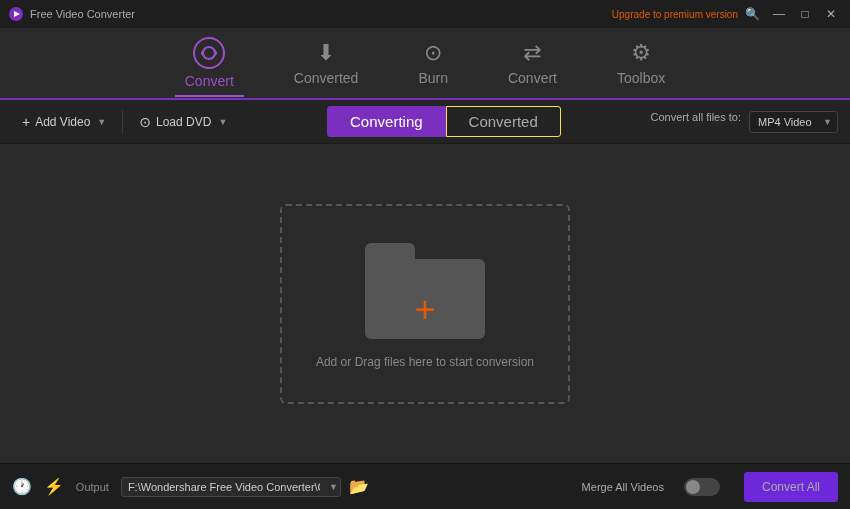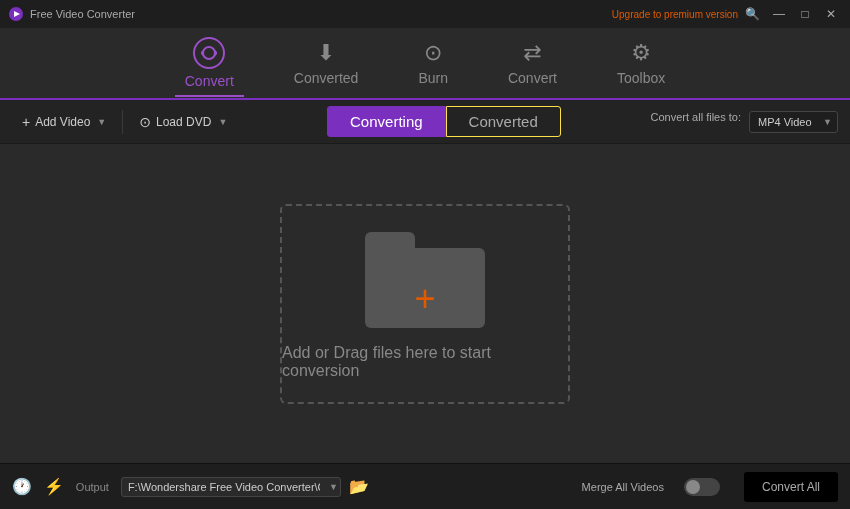--- a/index.html
+++ b/index.html
@@ -235,21 +235,21 @@
       position: absolute;
       top: 50%;
       left: 50%;
       transform: translate(-50%, -20%);
       font-size: 36px;
       color: #e05a00;
       font-weight: 300;
       line-height: 1;
     }
     #drop-label {
-      font-size: 16px;
+      font-size: 12px;
       color: #888;
     }
 
     
     #status-bar {
       height: 46px;
       background: #1e1e1e;
       display: flex;
       align-items: center;
       padding: 0 12px;
@@ -312,21 +312,21 @@
       width: 14px;
       height: 14px;
       background: #888;
       border-radius: 50%;
       position: absolute;
       top: 2px;
       left: 2px;
       transition: left 0.2s;
     }
     #convert-all-btn {
-      background: #000000;
+      background: #6d28d9;
       color: #aaa;
       border: none;
       border-radius: 3px;
       padding: 8px 18px;
       font-size: 12px;
       cursor: pointer;
       margin-left: 12px;
       min-width: 90px;
     }
 

